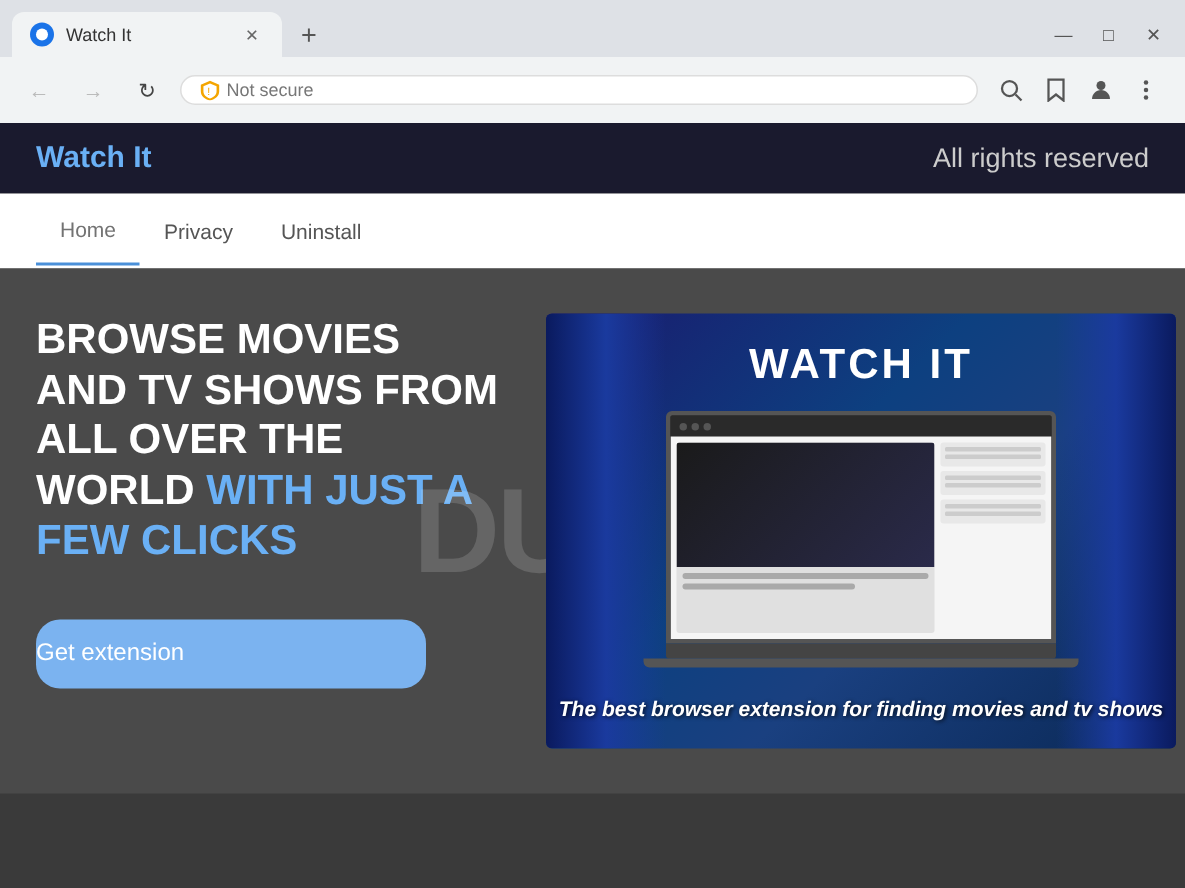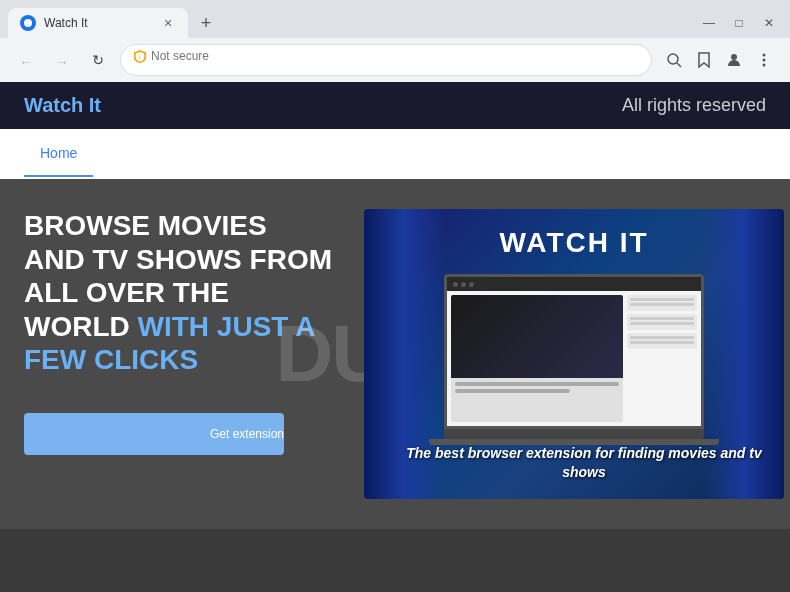--- a/index.html
+++ b/index.html
@@ -81,27 +81,27 @@
       display: flex; align-items: center; justify-content: center;
       border-radius: 50%;
       cursor: pointer;
       color: #444;
       font-size: 14px;
     }
     .nav-btn.disabled { color: #bbb; cursor: default; }
     .url-bar {
       flex: 1;
       display: flex;
-      align-items: flex-start;
+      align-items: center;
       background: white;
       border-radius: 20px;
       padding: 4px 12px;
       gap: 8px;
       border: 1px solid #ddd;
-      height: 32px;
+      height: 20px;
     }
     .url-security {
       display: flex; align-items: center; gap: 4px;
       color: #777;
       font-size: 12px;
     }
     .url-security svg { width: 14px; height: 14px; }
     .url-text { font-size: 13px; color: #444; flex: 1; }
     .toolbar-icons {
       display: flex; gap: 2px; align-items: center;
@@ -151,21 +151,21 @@
     }
     .nav-link {
       padding: 14px 16px;
       font-size: 14px;
       color: #555;
       cursor: pointer;
       text-decoration: none;
       display: inline-block;
     }
     .nav-link.active {
-      color: #3b82f6;
+      color: #737373;
       border-bottom: 2px solid #4a90d9;
     }
 
     
     .site-main {
       background: #4a4a4a;
       padding: 30px 24px;
       display: flex;
       gap: 30px;
       align-items: flex-start;
@@ -204,24 +204,24 @@
     .hero-headline .highlight {
       color: #6ab0f5;
     }
 
     .get-extension-btn {
       background: #7bb3f0;
       color: white;
       border: none;
       padding: 14px 0;
       width: 260px;
-      border-radius: 4px;
-      font-size: 12px;
-      cursor: pointer;
-      text-align: right;
+      border-radius: 16px;
+      font-size: 16px;
+      cursor: pointer;
+      text-align: left;
       display: block;
       margin-top: 20px;
     }
 
     
     .hero-image-container {
       flex: 0 0 auto;
       width: 420px;
       height: 290px;
       border-radius: 4px;
@@ -363,21 +363,20 @@
       text-align: center;
       z-index: 3;
     }
     .hero-caption-text {
       color: white;
       font-size: 14px;
       font-weight: bold;
       font-style: italic;
       text-shadow: 1px 1px 3px rgba(0,0,0,0.8);
       line-height: 1.4;
-      margin-left: 20px;
     }
   </style>
 </head>
 <body>
 
 <div>
 
   <div class="tab-bar">
     <div class="tab-active">
       <div class="tab-favicon">
@@ -442,20 +441,22 @@
 
 <div class="website">
 
   <div class="site-header">
     <span class="site-logo">Watch It</span>
     <span class="header-right">All rights reserved</span>
   </div>
 
   <div class="site-nav">
     <a class="nav-link active">Home</a>
+    <a class="nav-link">Privacy</a>
+    <a class="nav-link">Uninstall</a>
   </div>
 
   <div class="site-main">
 
     <div class="watermark">DUSIK</div>
 
     <div class="main-left">
       <div class="hero-headline">
         BROWSE MOVIES AND TV SHOWS FROM ALL OVER THE WORLD <span class="highlight">WITH JUST A FEW CLICKS</span>
       </div>

